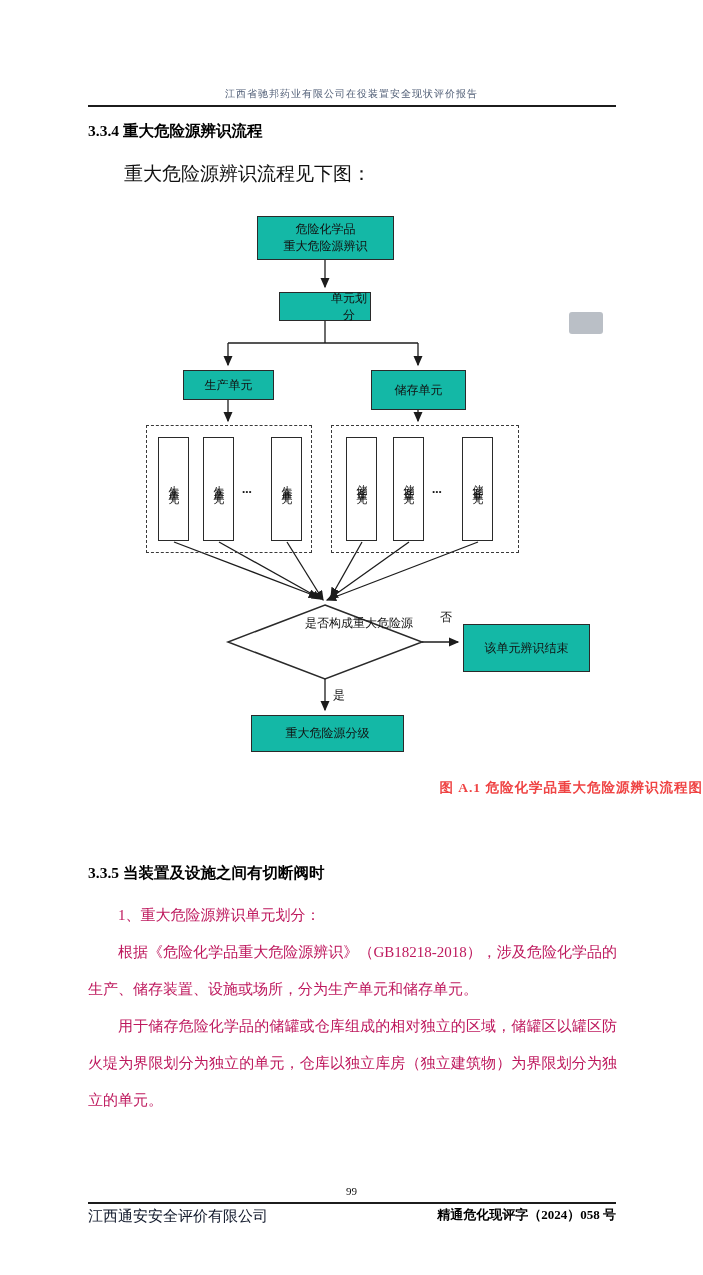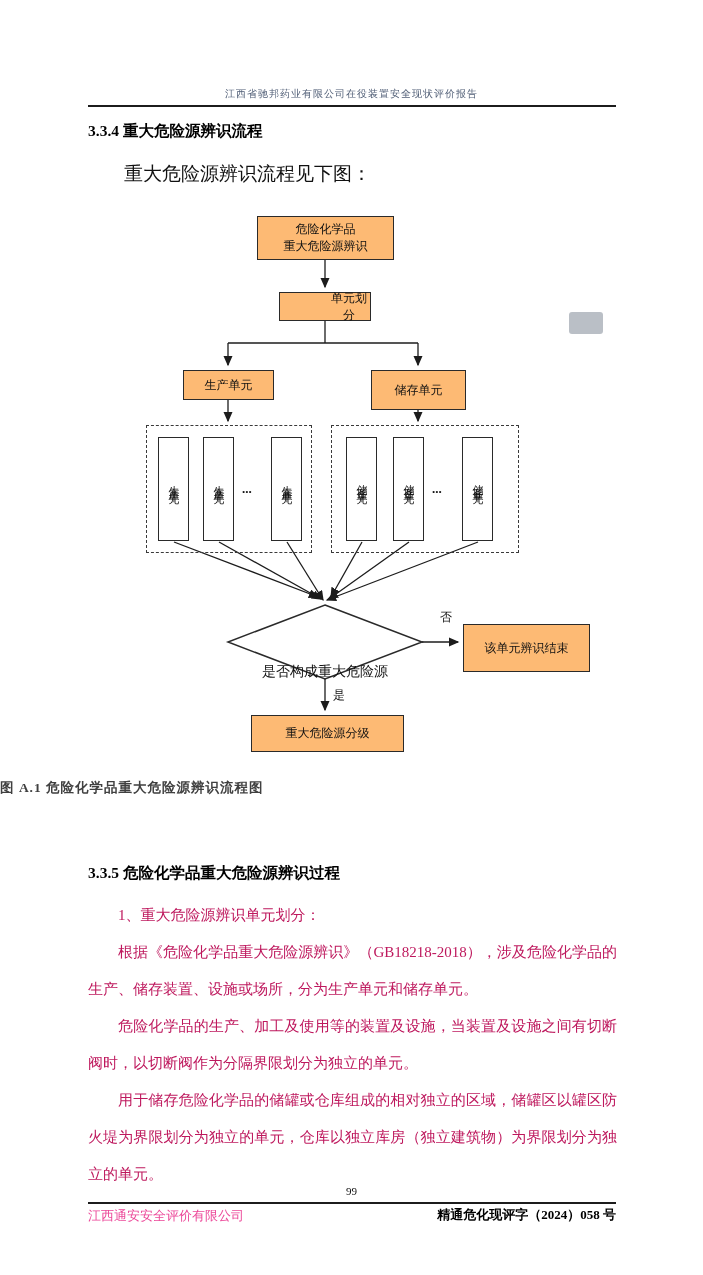--- a/index.html
+++ b/index.html
@@ -16,63 +16,63 @@
   }
   .hdr-line { position:absolute; top:94px; left:88px; width:528px; height:2px; background:#1c1c1c; }
 
   
   .h334 { position:absolute; top:110px; left:88px; font-size:15.5px; font-weight:bold; color:#000; }
   .intro { position:absolute; top:150px; left:124px; font-size:19px; color:#111; }
 
   
   svg.connectors { position:absolute; left:0; top:0; width:703px; height:1275px; pointer-events:none; }
   .box {
-    position:absolute; border:1.5px solid #2a2a2a; background:#fdba74;
+    position:absolute; border:1.5px solid #2a2a2a; background:#14b8a6;
     display:flex; flex-direction:column; align-items:center; justify-content:center;
     font-size:12px; color:#111; line-height:17px; text-align:center;
   }
   .vbox {
     position:absolute; border:1.5px solid #2a2a2a; background:#fff;
     writing-mode:vertical-lr; text-orientation:upright;
     display:flex; align-items:center; justify-content:center;
     font-size:11px; letter-spacing:3px; color:#111;
   }
   .dashed {
     position:absolute; border:1.6px dashed #3a3a3a; background:transparent;
   }
   .hdots { position:absolute; font-size:13px; color:#111; font-weight:bold; }
   .diamond-label {
-    position:absolute; left:237px; top:652px; width:176px; text-align:center;
-    font-size:14px; color:#111;
+    position:absolute; left:237px; top:604px; width:176px; text-align:right;
+    font-size:12px; color:#111;
   }
   .edge-label { position:absolute; font-size:12px; color:#111; }
   .caption {
-    position:absolute; top:768px; left:0; width:703px; text-align:left;
-    font-size:13.5px; font-weight:bold; color:#404040; letter-spacing:1px;
+    position:absolute; top:768px; left:0; width:703px; text-align:right;
+    font-size:13.5px; font-weight:bold; color:#ef4444; letter-spacing:1px;
   }
 
   
   .artifact {
     position:absolute; left:569px; top:301px; width:34px; height:22px;
     background:#aeb4bc; border-radius:3px; opacity:0.85;
   }
 
   
   .textblock { position:absolute; left:88px; top:852px; width:529px; }
   .h335 { font-size:15.5px; font-weight:bold; color:#000; line-height:20px; }
   .textblock p {
     font-size:15px; line-height:37px; color:#be185d;
     text-indent:2em; text-align:justify; margin:0;
   }
   .textblock p.first { margin-top:14px; }
 
   
   .page-num { position:absolute; top:1174px; left:0; width:703px; text-align:center; font-size:11px; color:#111; }
   .ftr-line { position:absolute; top:1191px; left:88px; width:528px; height:1.5px; background:#1c1c1c; }
-  .ftr-company { position:absolute; top:1196px; left:88px; font-size:13px; color:#ec4899; }
+  .ftr-company { position:absolute; top:1196px; left:88px; font-size:15px; color:#0f172a; }
   .ftr-doc { position:absolute; top:1195px; right:87px; font-size:13px; font-weight:bold; color:#000; }
 </style>
 </head>
 <body>
 
 <div class="page">
 
   <div class="hdr-title">江西省驰邦药业有限公司在役装置安全现状评价报告</div>
   <div class="hdr-line"></div>
 
@@ -133,24 +133,23 @@
   <div class="edge-label" style="left:333px; top:676px;">是</div>
 
   <div class="box" style="left:463px; top:613px; width:127px; height:48px;">该单元辨识结束</div>
   <div class="box" style="left:251px; top:704px; width:153px; height:37px;">重大危险源分级</div>
 
   <div class="caption">图 A.1  危险化学品重大危险源辨识流程图</div>
 
   <div class="artifact"></div>
 
   <div class="textblock">
-    <div class="h335">3.3.5 危险化学品重大危险源辨识过程</div>
+    <div class="h335">3.3.5 当装置及设施之间有切断阀时</div>
     <p class="first">1、重大危险源辨识单元划分：</p>
     <p>根据《危险化学品重大危险源辨识》（GB18218-2018），涉及危险化学品的生产、储存装置、设施或场所，分为生产单元和储存单元。</p>
-    <p>危险化学品的生产、加工及使用等的装置及设施，当装置及设施之间有切断阀时，以切断阀作为分隔界限划分为独立的单元。</p>
     <p>用于储存危险化学品的储罐或仓库组成的相对独立的区域，储罐区以罐区防火堤为界限划分为独立的单元，仓库以独立库房（独立建筑物）为界限划分为独立的单元。</p>
   </div>
 
   <div class="page-num">99</div>
   <div class="ftr-line"></div>
   <div class="ftr-company">江西通安安全评价有限公司</div>
   <div class="ftr-doc">精通危化现评字（2024）058 号</div>
 
 </div>
 

